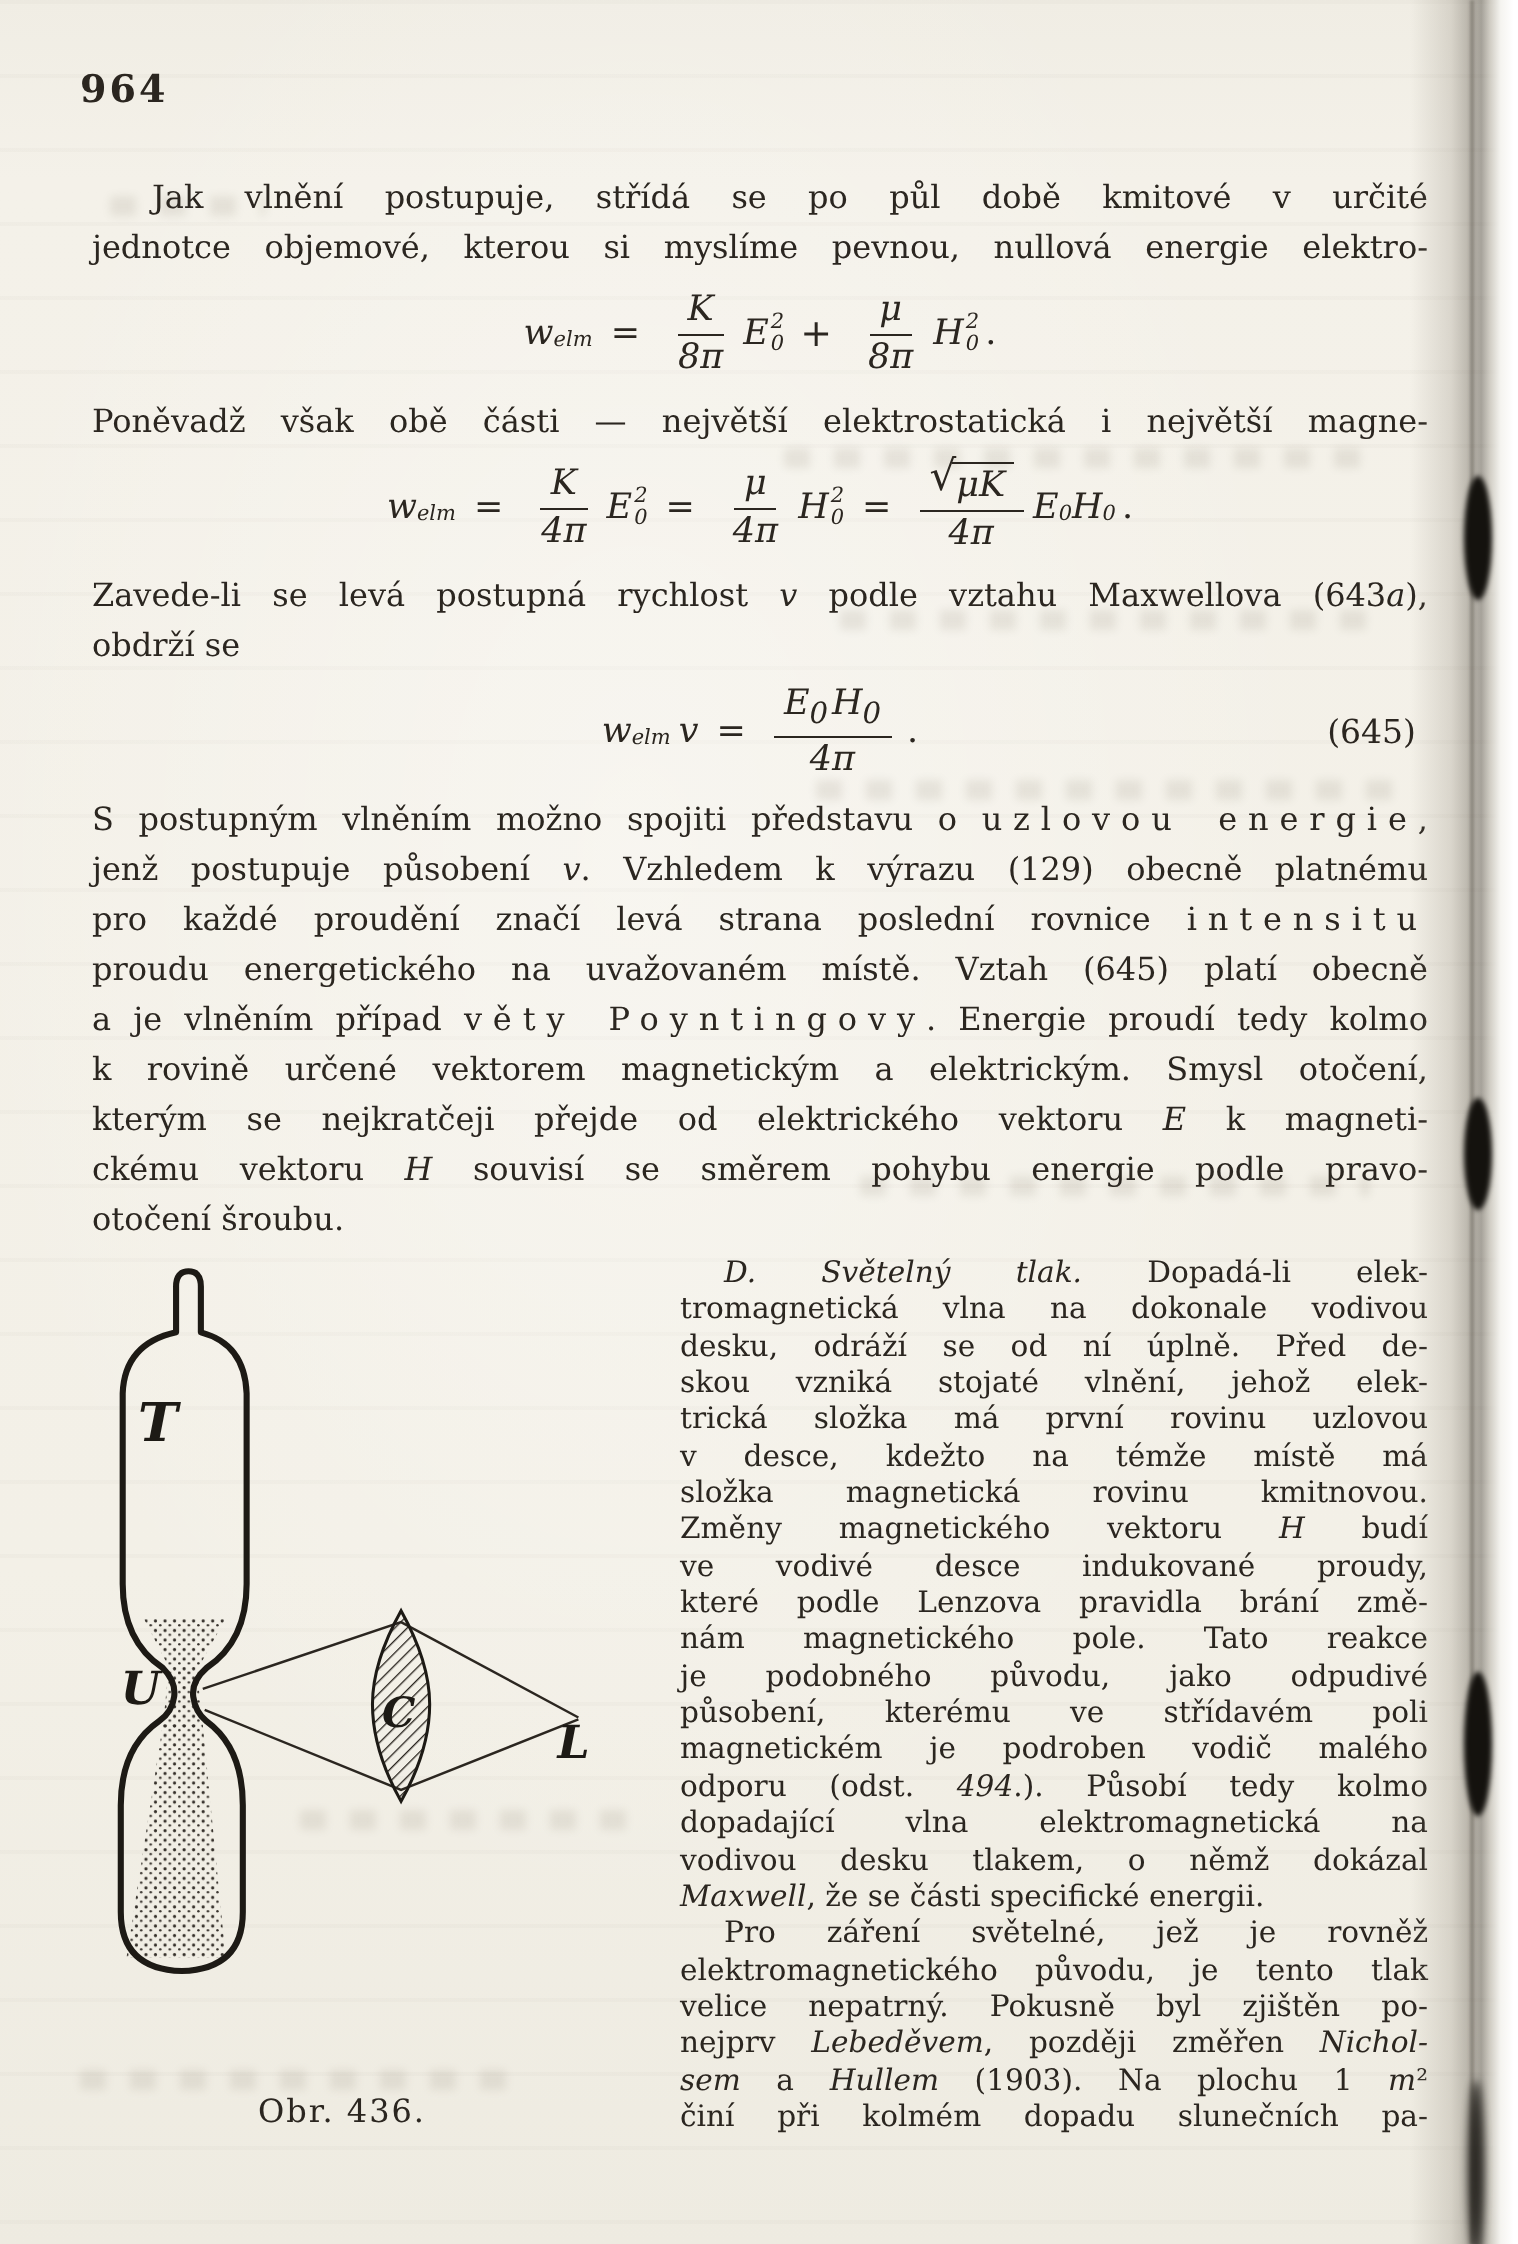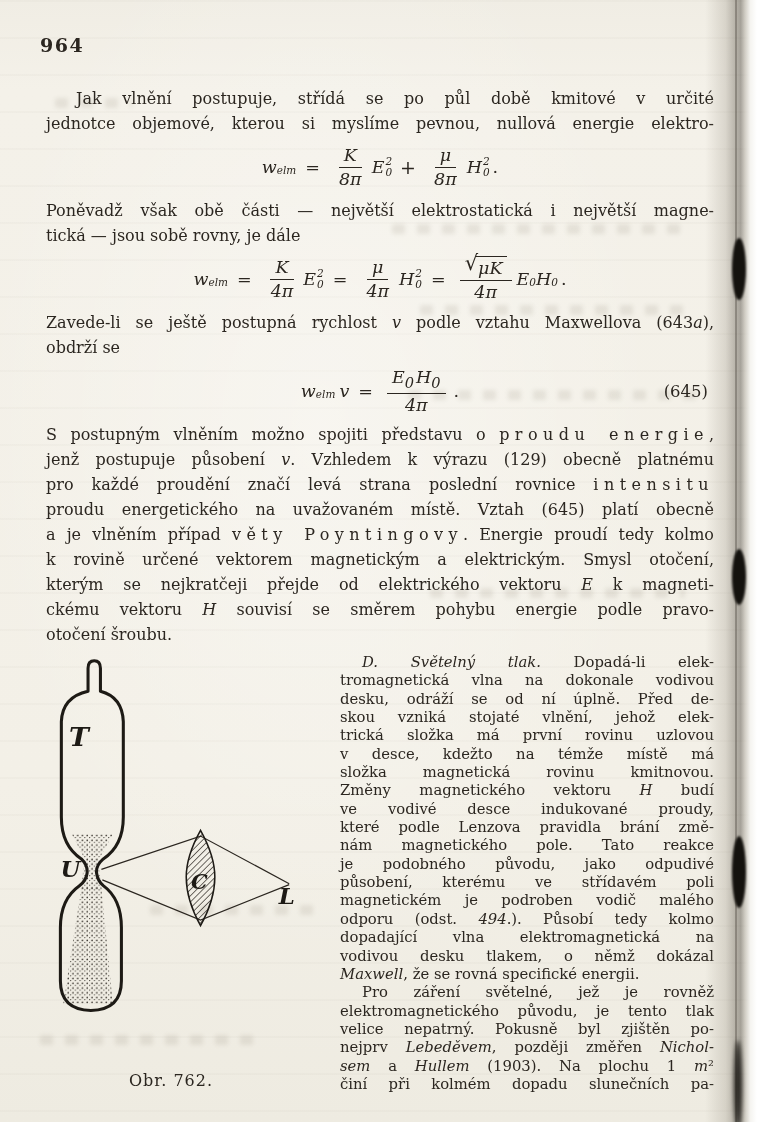--- a/index.html
+++ b/index.html
@@ -109,21 +109,20 @@
           <span class="ss">
             <span>2</span>
             <span>0</span>
           </span>
         </span>
       <span class="fdot">.</span>
     </div>
 
     <div class="para">
         <div class="tline"><span>Poněvadž však obě části — největší elektrostatická i největší magne-</span></div>
-        <div class="tline lastline"><span>tická — jsou sobě rovny, je dále</span></div>
       </div>
 
     <div class="formula">
       <span class="fv">
           <span class="it">w</span>
           <sub>elm</sub>
         </span>
       <span class="feq">=</span>
       <span class="frac">
           <span class="fnum">K</span>
@@ -161,41 +160,41 @@
           <sub>0</sub>
         </span>
       <span class="fv">
           <span class="it">H</span>
           <sub>0</sub>
         </span>
       <span class="fdot">.</span>
     </div>
 
     <div class="para">
-        <div class="tline"><span>Zavede-li se ještě postupná rychlost </span><span class="it">v</span><span> podle vztahu Maxwellova (643</span><span class="it">a</span><span>),</span></div>
+        <div class="tline"><span>Zavede-li se levá postupná rychlost </span><span class="it">v</span><span> podle vztahu Maxwellova (643</span><span class="it">a</span><span>),</span></div>
         <div class="tline lastline"><span>obdrží se</span></div>
       </div>
 
     <div class="formula">
       <span class="fv">
           <span class="it">w</span>
           <sub>elm</sub>
           <span class="it" style="margin-left:4px;">v</span>
         </span>
       <span class="feq">=</span>
       <span class="frac">
         <span class="fnum"><span class="it">E</span><sub>0</sub><span class="it" style="margin-left:2px;">H</span><sub>0</sub></span>
         <span class="fden">4π</span>
       </span>
       <span class="fdot">.</span>
       <span class="eqnum">(645)</span>
     </div>
 
     <div class="para">
-        <div class="tline"><span>S postupným vlněním možno spojiti představu o </span><span class="sp">proudu energie</span><span>,</span></div>
+        <div class="tline"><span>S postupným vlněním možno spojiti představu o </span><span class="sp">uzlovou energie</span><span>,</span></div>
         <div class="tline"><span>jenž postupuje působení </span><span class="it">v</span><span>. Vzhledem k výrazu (129) obecně platnému</span></div>
         <div class="tline"><span>pro každé proudění značí levá strana poslední rovnice </span><span class="sp">intensitu</span></div>
         <div class="tline"><span>proudu energetického na uvažovaném místě. Vztah (645) platí obecně</span></div>
         <div class="tline"><span>a je vlněním případ </span><span class="sp">věty Poyntingovy</span><span>. Energie proudí tedy kolmo</span></div>
         <div class="tline"><span>k rovině určené vektorem magnetickým a elektrickým. Smysl otočení,</span></div>
         <div class="tline"><span>kterým se nejkratčeji přejde od elektrického vektoru </span><span class="it">E</span><span> k magneti-</span></div>
         <div class="tline"><span>ckému vektoru </span><span class="it">H</span><span> souvisí se směrem pohybu energie podle pravo-</span></div>
         <div class="tline lastline"><span>otočení šroubu.</span></div>
       </div>
 
@@ -227,21 +226,21 @@
           <path d="M56,227 L160,192 L253,242" fill="none" stroke="#2b2620" stroke-width="1.3"></path>
           <path d="M57,238 L160,280 L253,243" fill="none" stroke="#2b2620" stroke-width="1.3"></path>
 
           <path d="M160,186 Q175,213 175,235 Q175,259 160,286 Q145,259 145,235 Q145,213 160,186 Z" fill="url(#hatch)" stroke="#1d1a15" stroke-width="1.6"></path>
 
           <text x="22" y="97" font-family="DejaVu Serif, serif" font-size="28" font-weight="bold" font-style="italic" fill="#1d1a15">T</text>
           <text x="13" y="235" font-family="DejaVu Serif, serif" font-size="24" font-weight="bold" font-style="italic" fill="#1d1a15">U</text>
           <text x="150" y="247" font-family="DejaVu Serif, serif" font-size="22" font-weight="bold" font-style="italic" fill="#1d1a15">C</text>
           <text x="242" y="263" font-family="DejaVu Serif, serif" font-size="24" font-weight="bold" font-style="italic" fill="#1d1a15">L</text>
         </svg>
-        <div class="figcaption">Obr. 762.</div>
+        <div class="figcaption">Obr. 436.</div>
       </div>
 
       <div class="textcol">
         <div>
             <div class="tline ind"><span class="it">D. Světelný tlak.</span><span> Dopadá-li elek-</span></div>
             <div class="tline"><span>tromagnetická vlna na dokonale vodivou</span></div>
             <div class="tline"><span>desku, odráží se od ní úplně. Před de-</span></div>
             <div class="tline"><span>skou vzniká stojaté vlnění, jehož elek-</span></div>
             <div class="tline"><span>trická složka má první rovinu uzlovou</span></div>
             <div class="tline"><span>v desce, kdežto na témže místě má</span></div>
@@ -249,21 +248,21 @@
             <div class="tline"><span>Změny magnetického vektoru </span><span class="it">H</span><span> budí</span></div>
             <div class="tline"><span>ve vodivé desce indukované proudy,</span></div>
             <div class="tline"><span>které podle Lenzova pravidla brání změ-</span></div>
             <div class="tline"><span>nám magnetického pole. Tato reakce</span></div>
             <div class="tline"><span>je podobného původu, jako odpudivé</span></div>
             <div class="tline"><span>působení, kterému ve střídavém poli</span></div>
             <div class="tline"><span>magnetickém je podroben vodič malého</span></div>
             <div class="tline"><span>odporu (odst. </span><span class="it">494</span><span>.). Působí tedy kolmo</span></div>
             <div class="tline"><span>dopadající vlna elektromagnetická na</span></div>
             <div class="tline"><span>vodivou desku tlakem, o němž dokázal</span></div>
-            <div class="tline lastline"><span class="it">Maxwell</span><span>, že se rovná specifické energii.</span></div>
+            <div class="tline lastline"><span class="it">Maxwell</span><span>, že se části specifické energii.</span></div>
           </div>
         <div>
             <div class="tline ind"><span>Pro záření světelné, jež je rovněž</span></div>
             <div class="tline"><span>elektromagnetického původu, je tento tlak</span></div>
             <div class="tline"><span>velice nepatrný. Pokusně byl zjištěn po-</span></div>
             <div class="tline"><span>nejprv </span><span class="it">Lebeděvem</span><span>, později změřen </span><span class="it">Nichol-</span></div>
             <div class="tline"><span class="it">sem</span><span> a </span><span class="it">Hullem</span><span> (1903). Na plochu 1 </span><span class="it">m</span><span>²</span></div>
             <div class="tline"><span>činí při kolmém dopadu slunečních pa-</span></div>
           </div>
       </div>

